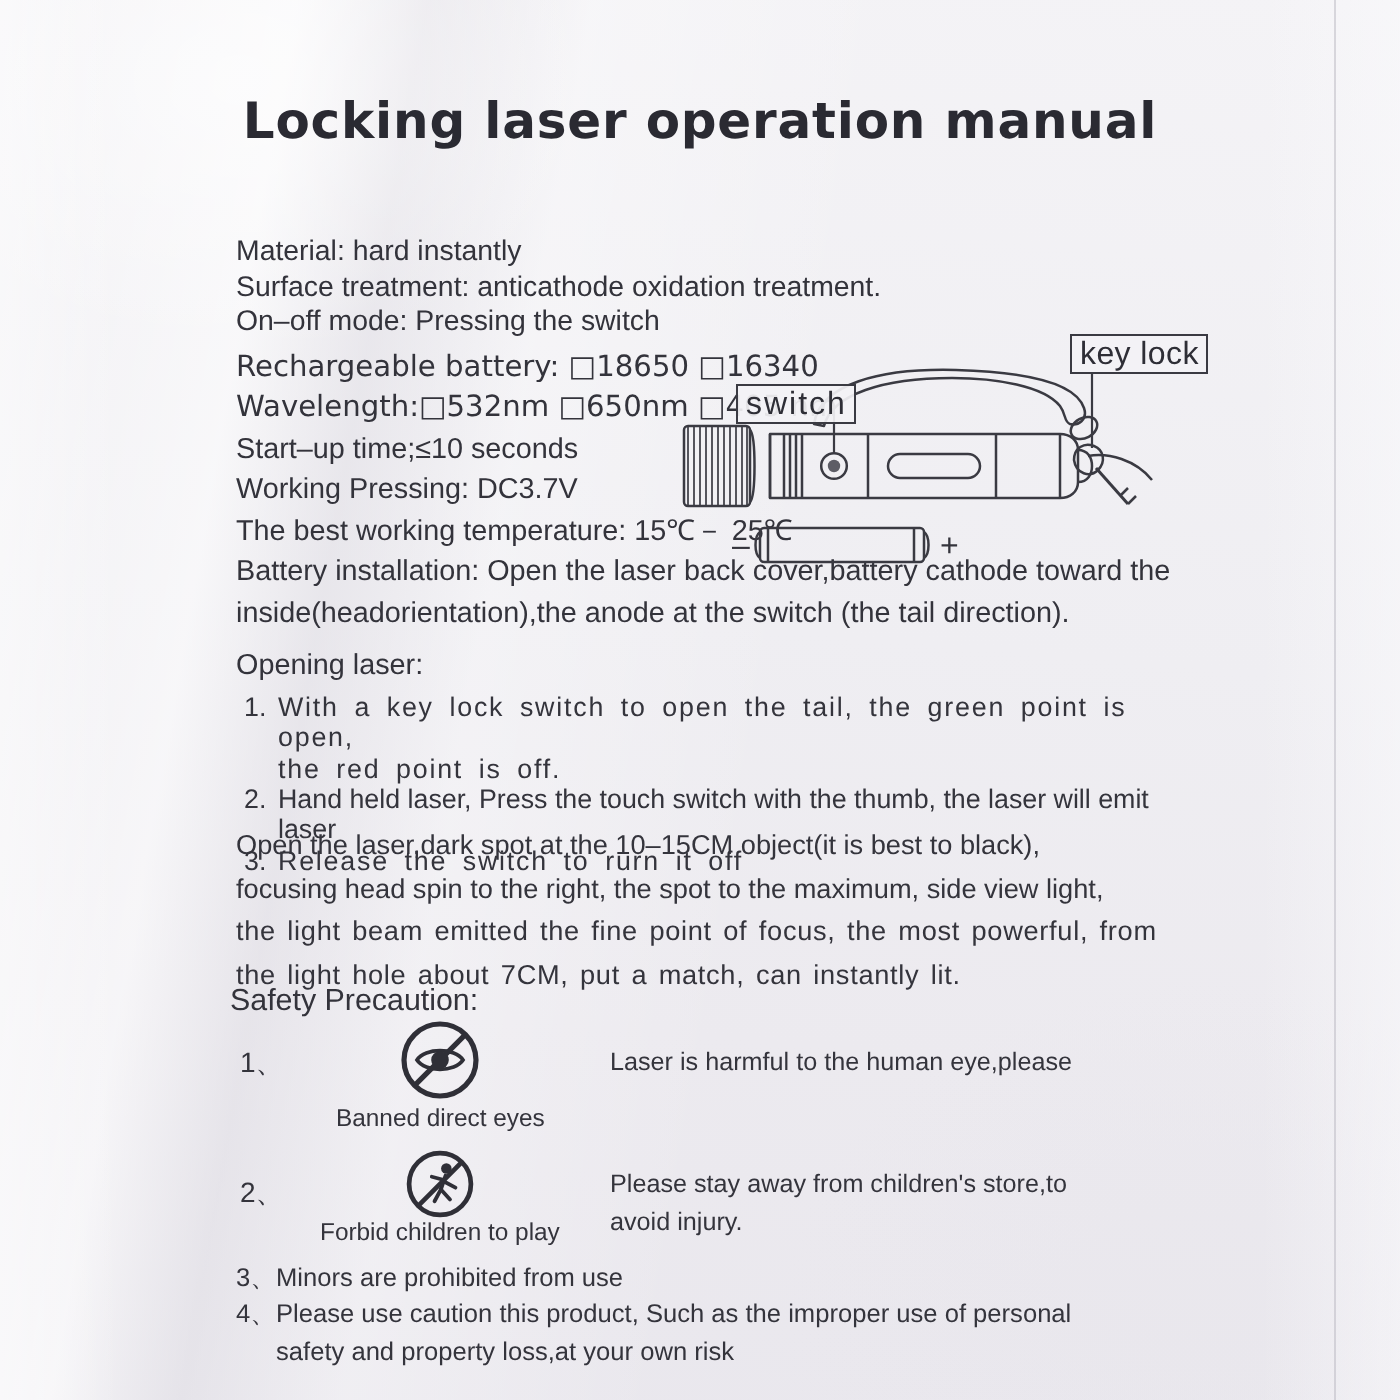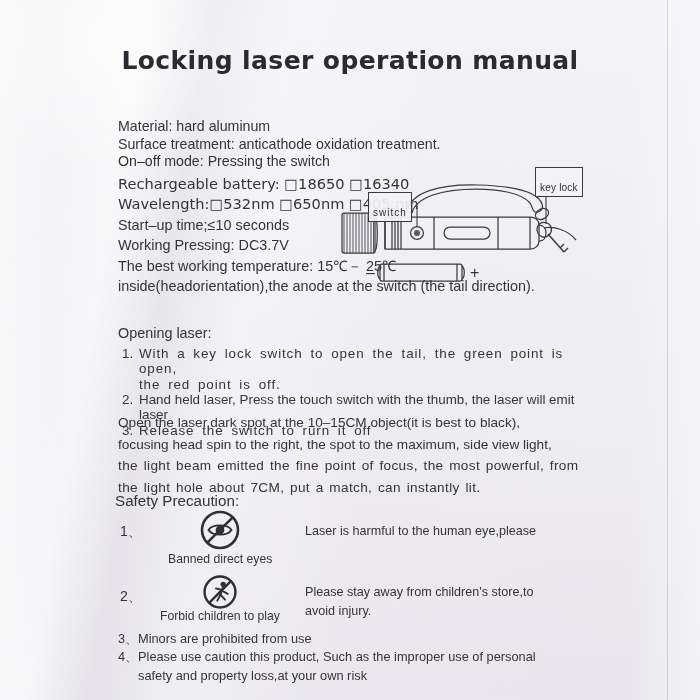--- a/index.html
+++ b/index.html
@@ -165,50 +165,51 @@
     top: 168px;
     width: 268px;
     height: 120px;
   }
   #diagram svg { display: block; }
 
   .lbl-box {
     position: absolute;
     border: 1px solid #3a3a42;
     background: rgba(243,242,245,0.92);
-    font-size: 10px;
+    font-size: 16px;
     color: #2e2e36;
-    padding: 13px 4px 2px 4px;
+    padding: 3px 4px 2px 4px;
     letter-spacing: 1px;
     white-space: nowrap;
     line-height: 13px;
   }
   #lbl-switch { left: 38px; top: 24px; }
   #lbl-keylock { left: 205px; top: -1px; letter-spacing: 0.2px; }
 </style>
 </head>
 <body>
 
 <div id="paper">
 
   <div id="doc-title" class="layer">Locking laser operation manual</div>
 
   <div id="spec-block" class="layer">
-    <div class="spec-line">Material: hard aluminum</div>
+    <div class="spec-line">Material: hard instantly</div>
     <div class="spec-line">Surface treatment: anticathode oxidation treatment.</div>
     <div class="spec-line">On–off mode: Pressing the switch</div>
     <div class="spacer-2"></div>
     <div id="spec-group-b">
       <div class="spec-line cb">Rechargeable battery: □18650  □16340</div>
       <div class="spec-line cb">Wavelength:□532nm  □650nm □405 nm</div>
     </div>
     <div id="spec-group-c">
       <div class="spec-line">Start–up time;≤10 seconds</div>
       <div class="spec-line">Working Pressing: DC3.7V</div>
       <div class="spec-line">The best working temperature: 15℃－ 25℃</div>
+      <div class="spec-line">Battery installation: Open the laser back cover,battery cathode toward the</div>
       <div class="spec-line">inside(headorientation),the anode at the switch (the tail direction).</div>
     </div>
   </div>
 
   <div id="opening-laser-heading" class="layer">Opening laser:</div>
 
   <div id="steps" class="layer">
     <div class="step spread">
       <div class="step-num">1.</div>
       <div class="step-text">With a key lock switch to open the tail,  the green point is open,</div>

